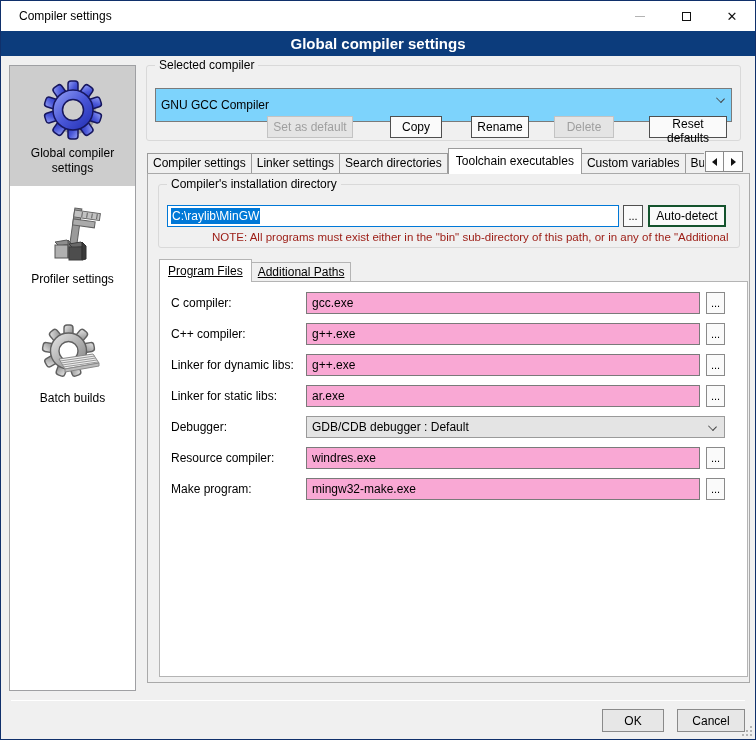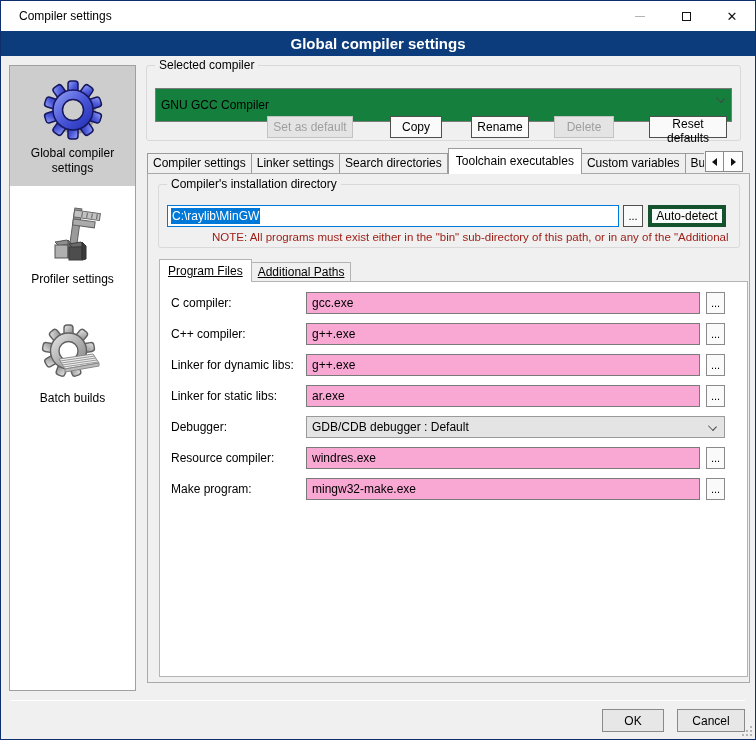--- a/index.html
+++ b/index.html
@@ -27,21 +27,21 @@
   .side-item.selected { background:#cdcdcd; padding-top:12px; }
   .side-item.plain1 { padding-top:18px; }
   .side-item.plain2 { padding-top:26px; }
 
   
   .groupbox { position:absolute; border:1px solid #d9d9d9; border-radius:3px; }
   .groupbox > .glabel { position:absolute; top:-8px; left:8px; background:#f0f0f0; padding:0 4px; font-size:12px; color:#000; }
 
   .g-selcomp { left:145px; top:64px; width:595px; height:76px; }
 
-  .combo { position:absolute; height:34px; background:#15803d; border:1px solid #7a7a7a; font-size:12px;
+  .combo { position:absolute; height:34px; background:#7dd3fc; border:1px solid #7a7a7a; font-size:12px;
            display:flex; align-items:center; padding-left:5px; color:#000; }
   .combo .chev { position:absolute; right:7px; top:6px; width:7px; height:7px; border-right:1px solid #444; border-bottom:1px solid #444; transform:rotate(45deg) scaleY(0.8); }
   .combo-main { left:8px; right:8px; top:22px; }
 
   .btnrow { position:absolute; top:50px; left:0; right:13px; height:22px; display:flex; justify-content:flex-end; }
   .pbtn { height:22px; font-size:12px; font-family:"Liberation Sans",sans-serif; background:#fafafa; border:1px solid #4f4f4f; color:#000; text-align:center; }
   .pbtn:disabled { background:#e4e4e4; border:1px solid #c3c3c3; color:#9f9f9f; }
 
   
   .tabstrip { position:absolute; left:146px; top:147px; width:557px; height:26px; overflow:hidden; display:flex; align-items:flex-end; }
@@ -55,21 +55,21 @@
   .tri-r { width:0; height:0; border-top:4px solid transparent; border-bottom:4px solid transparent; border-left:5px solid #111; }
 
   
   .tabpage { position:absolute; left:146px; top:172px; width:603px; height:510px; border:1px solid #a9a9a9; background:#f0f0f0; z-index:1; }
 
   .g-instdir { left:10px; top:10px; right:9px; height:64px; }
   .instrow { position:absolute; left:8px; top:20px; right:8px; height:16px; display:flex; }
   .instinput { width:452px; height:22px; background:#fff; border:1px solid #0078d7; font-size:12px; display:flex; align-items:center; padding-left:3px; }
   .instinput .sel { background:#0078d7; color:#fff; padding:1px 1px; }
   .minibtn { width:20px; height:22px; margin-left:4px; background:#fafafa; border:1px solid #4f4f4f; font-size:11px; line-height:18px; text-align:center; }
-  .autodetect { width:78px; height:22px; margin-left:5px; background:#fafafa; border:4px solid #14532d; font-size:12px; }
+  .autodetect { width:78px; height:22px; margin-left:5px; background:#fafafa; border:2px solid #14532d; font-size:12px; }
   .noteline { position:absolute; left:8px; top:46px; right:1px; font-size:11.5px; color:#9b1a12; white-space:nowrap; overflow:hidden;padding-left:45px; }
 
   
   .subtabs { position:absolute; left:11px; top:85px; height:23px; display:flex; align-items:flex-end; z-index:3;text-decoration:underline; }
   .subtab { height:20px; background:#f0f0f0; border:1px solid #b4b4b4; border-left:none; font-size:12px; line-height:18px; padding:0 6px; color:#000; }
   .subtab.active { height:23px; background:#fff; border:1px solid #b4b4b4; border-bottom:none; line-height:22px; padding:0 8px; }
   .subtab.active:first-child { border-left:1px solid #b4b4b4; }
   .notebook { position:absolute; left:11px; top:107px; width:589px; height:396px; background:#fff; border:1px solid #b4b4b4; z-index:2; }
 
   .frow { position:absolute; left:0; right:0; height:22px; display:flex; align-items:center; }

